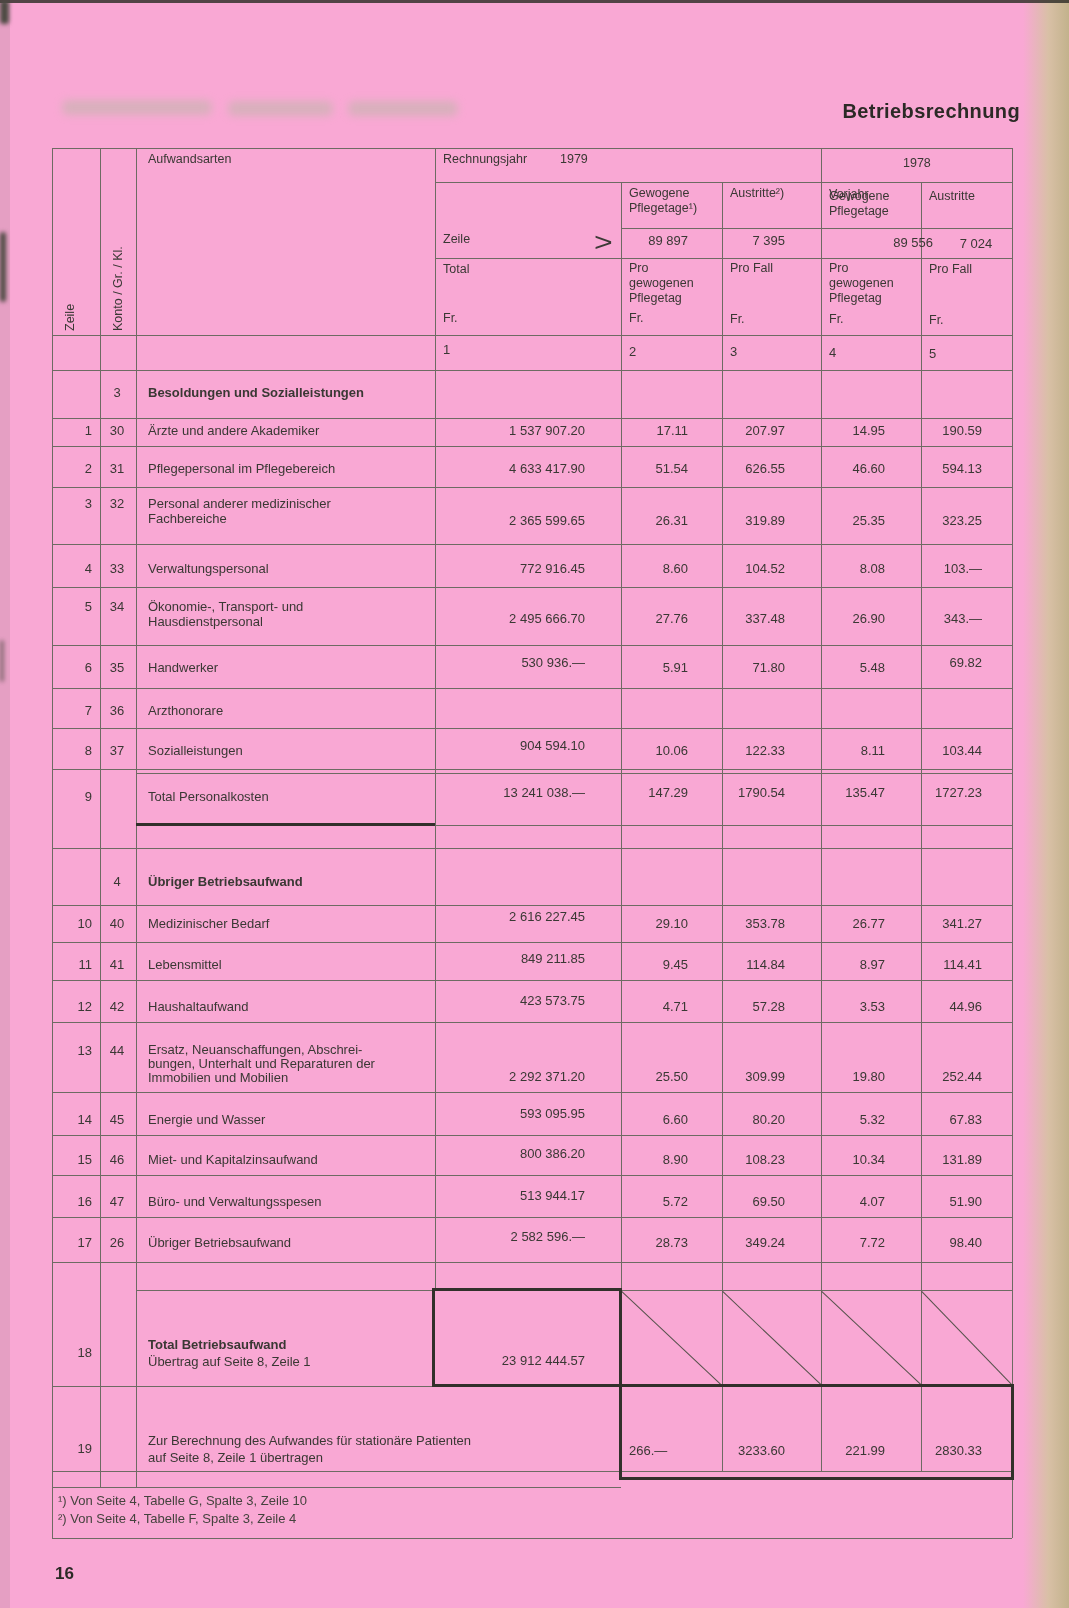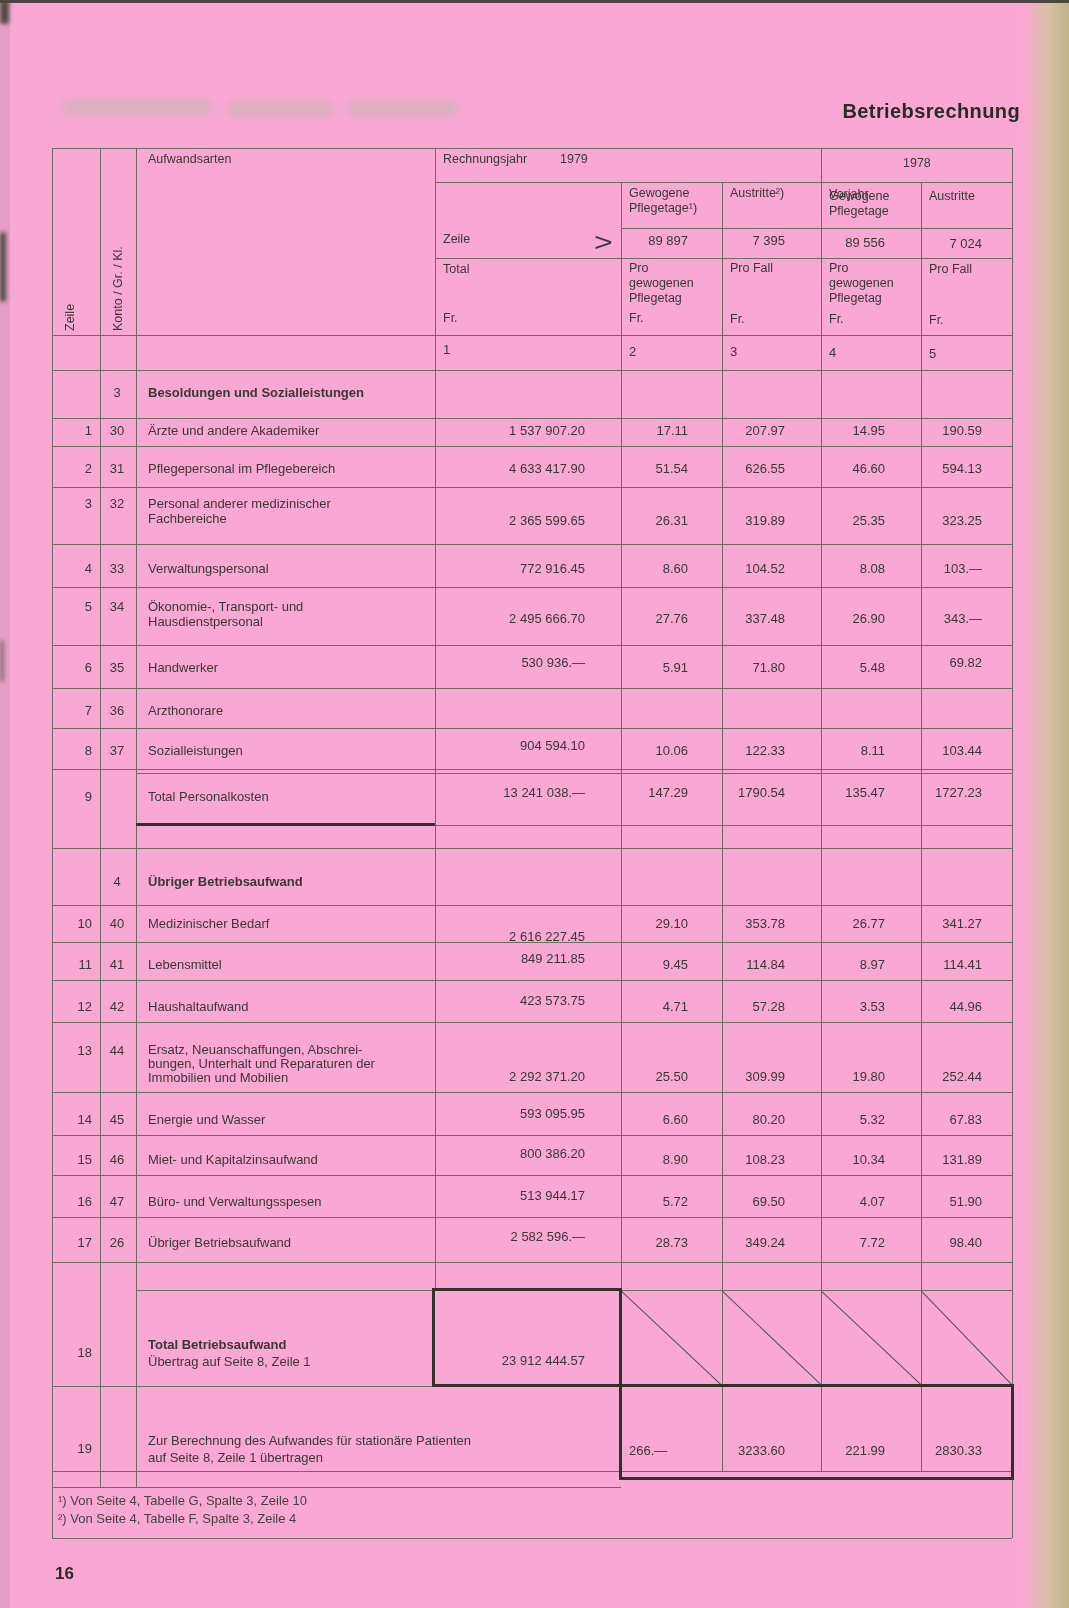--- a/index.html
+++ b/index.html
@@ -131,22 +131,22 @@
 Pflegetage¹)</div>
   <div class="hdr" style="left:730px;top:186px;">Austritte²)</div>
   <div class="hdr" style="left:829px;top:189px;">Gewogene
 Pflegetage</div>
   <div class="hdr" style="left:929px;top:189px;">Austritte</div>
 
   <div class="hdr" style="left:443px;top:232px;">Zeile</div>
   <div class="arrow">&gt;</div>
   <div class="t r" style="left:608px;top:232px;width:80px;">89 897</div>
   <div class="t r" style="left:705px;top:232px;width:80px;">7 395</div>
-  <div class="t r" style="left:805px;top:234px;width:80px;">89 556</div>
-  <div class="t r" style="left:902px;top:235px;width:80px;">7 024</div>
+  <div class="t r" style="left:853px;top:234px;width:80px;">89 556</div>
+  <div class="t r" style="left:936px;top:235px;width:80px;text-align:center;">7 024</div>
 
   <div class="hdr" style="left:443px;top:262px;">Total</div>
   <div class="hdr" style="left:443px;top:311px;">Fr.</div>
   <div class="hdr" style="left:629px;top:261px;">Pro
 gewogenen
 Pflegetag</div>
   <div class="hdr" style="left:629px;top:311px;">Fr.</div>
   <div class="hdr" style="left:730px;top:261px;">Pro Fall</div>
   <div class="hdr" style="left:730px;top:312px;">Fr.</div>
   <div class="hdr" style="left:829px;top:261px;">Pro
@@ -264,21 +264,21 @@
 
   <div class="row" style="top:874px;">
     <span class="k">4</span>
     <span class="l b">Übriger Betriebsaufwand</span>
   </div>
 
   <div class="row" style="top:916px;">
     <span class="z">10</span>
     <span class="k">40</span>
     <span class="l">Medizinischer Bedarf</span>
-    <span class="v1" style="top:-7px;margin-top:20px;">2 616 227.45</span>
+    <span class="v1" style="top:-7px;">2 616 227.45</span>
     <span class="v2">29.10</span>
     <span class="v3">353.78</span>
     <span class="v4">26.77</span>
     <span class="v5">341.27</span>
   </div>
 
   <div class="row" style="top:957px;">
     <span class="z">11</span>
     <span class="k">41</span>
     <span class="l">Lebensmittel</span>

